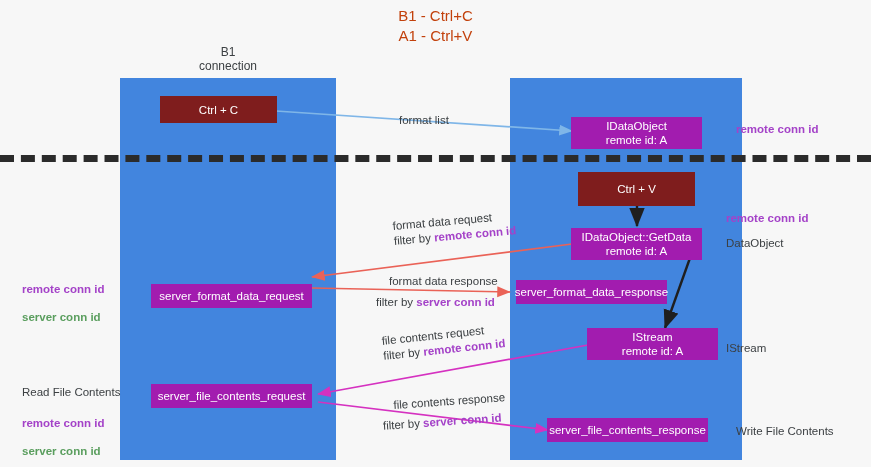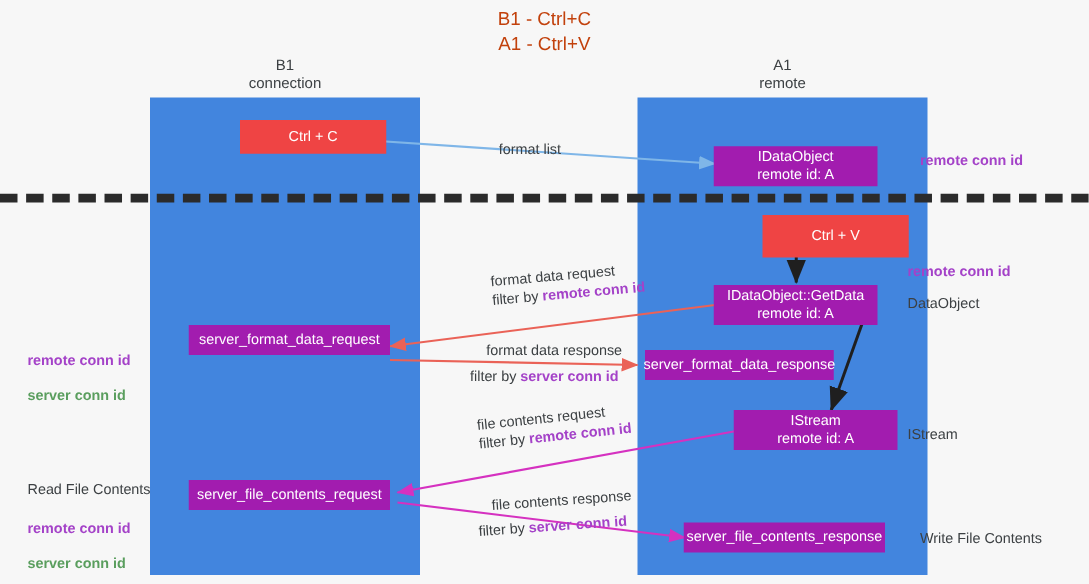--- a/index.html
+++ b/index.html
@@ -70,21 +70,21 @@
     flex-direction: column;
     align-items: center;
     justify-content: center;
     text-align: center;
     color: #ffffff;
     font-size: 11.5px;
     line-height: 14px;
     padding: 2px 4px;
     white-space: pre-line;
   }
-  .node.green { background: #ef4444; margin-left: 32px; }
+  .node.green { background: #7f1d1d; }
   .node.orange { background: #a21caf; }
 
   
   .annot {
     font-size: 11.5px;
     line-height: 14px;
     white-space: pre-line;
   }
   .annot.purple { color: #a442c8; font-weight: bold; }
   .annot.green  { color: #5a9e5e; font-weight: bold; }
@@ -148,34 +148,32 @@
     <line x1="318" y1="402" x2="548" y2="430" stroke="#d531c0" stroke-width="1.7" marker-end="url(#ah-mag)"></line>
   </svg>
 
   <div class="abs" id="divider"></div>
 
   <div class="abs" id="title">B1 - Ctrl+C
 A1 - Ctrl+V</div>
 
   <div class="abs col-head" id="head-b1">B1
 connection</div>
-  <div class="abs col-head" id="head-a1">A1
-remote</div>
 
   <div class="abs node green" style="left:160px; top:96px; width:117px; height:27px;">Ctrl + C</div>
 
   <div class="abs node orange" style="left:571px; top:117px; width:131px; height:32px;">IDataObject
 remote id: A</div>
 
   <div class="abs node green" style="left:578px; top:172px; width:117px; height:34px;">Ctrl + V</div>
 
   <div class="abs node orange" style="left:571px; top:228px; width:131px; height:32px;">IDataObject::GetData
 remote id: A</div>
 
-  <div class="abs node orange" style="left:151px; top:260px; width:161px; height:24px;">server_format_data_request</div>
+  <div class="abs node orange" style="left:151px; top:284px; width:161px; height:24px;">server_format_data_request</div>
 
   <div class="abs node orange" style="left:516px; top:280px; width:151px; height:24px;">server_format_data_response</div>
 
   <div class="abs node orange" style="left:587px; top:328px; width:131px; height:32px;">IStream
 remote id: A</div>
 
   <div class="abs node orange" style="left:151px; top:384px; width:161px; height:24px;">server_file_contents_request</div>
 
   <div class="abs node orange" style="left:547px; top:418px; width:161px; height:24px;">server_file_contents_response</div>
 

